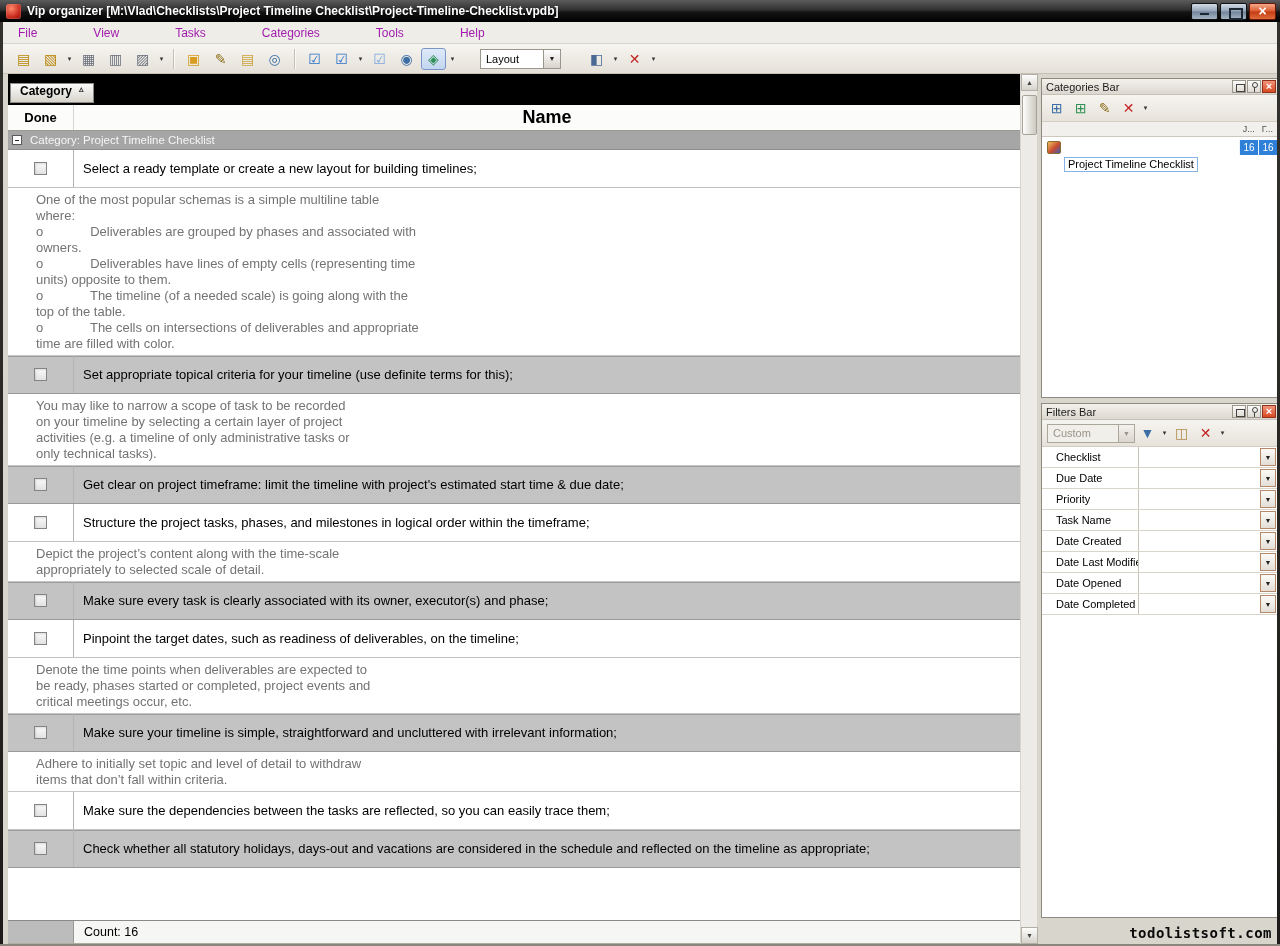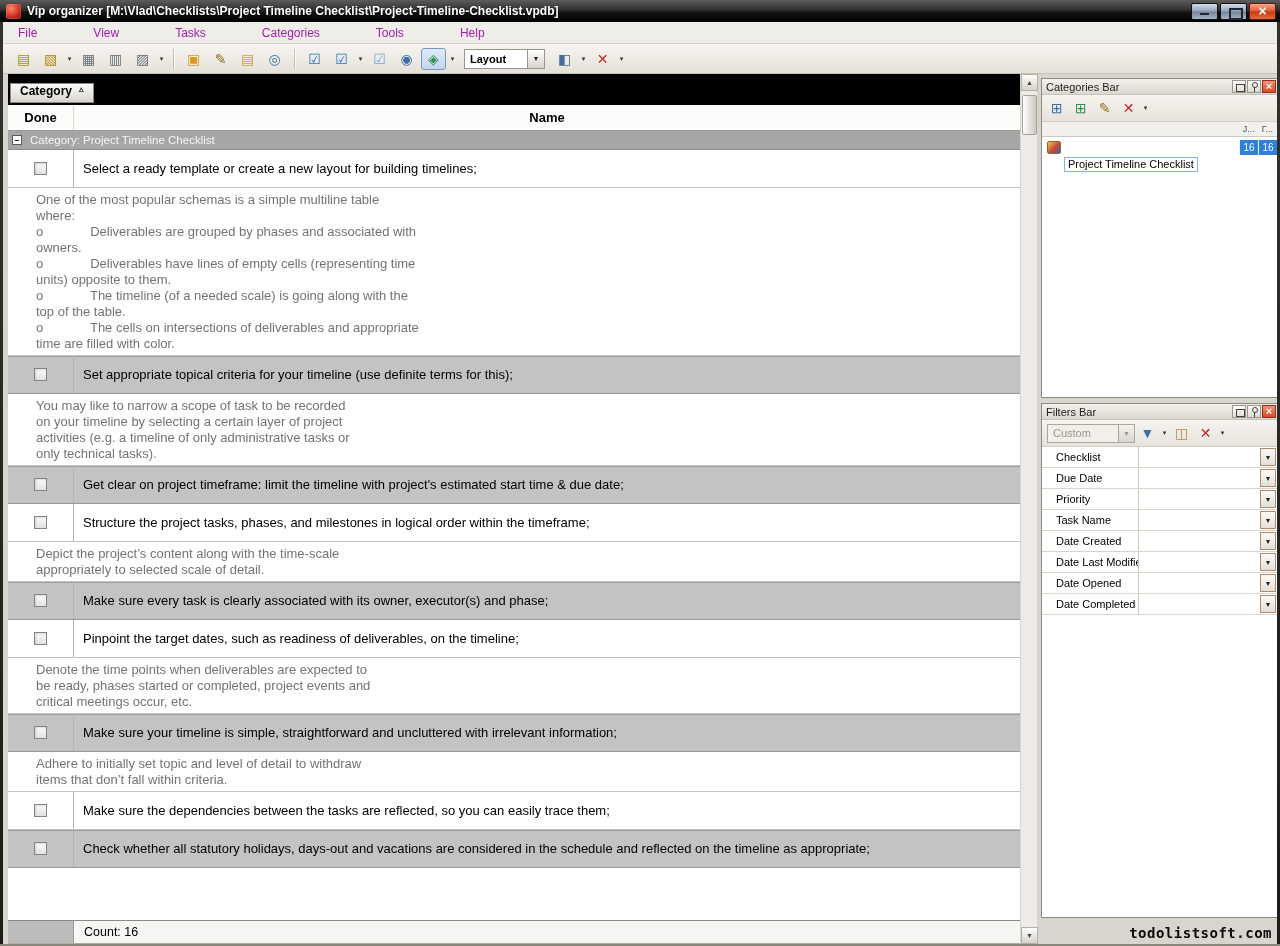--- a/index.html
+++ b/index.html
@@ -27,36 +27,36 @@
   .menu-item { padding:3px 9px; }
   .toolbar { position:absolute; top:44px; left:3px; right:3px; height:30px;
     background:linear-gradient(#f7f5f1,#e5e1d9); border-bottom:1px solid #c6c2b8;
     display:flex; align-items:center; padding-left:8px; gap:2px; }
   .tb-btn { width:25px; height:22px; border-radius:3px; border:1px solid transparent;
     display:flex; align-items:center; justify-content:center; }
   .tb-btn.pressed { border:1px solid #7a96c8; background:linear-gradient(#dfeafa,#c3d6ef); }
   .tb-glyph { font-size:14px; line-height:1; }
   .tb-dd { width:9px; text-align:center; font-size:7px; color:#333; }
   .tb-sep { width:1px; height:20px; background:#c2beb4; box-shadow:1px 0 0 #fbfaf7; margin:0 5px; }
-  .tb-combo { display:flex; margin:0 5px;font-weight:bold; }
+  .tb-combo { display:flex; margin:0 21px; }
   .combo-box { width:64px; height:20px; background:#fff; border:1px solid #9a968c; font-size:11px; padding:3px 5px; }
   .combo-btn { width:17px; height:20px; border:1px solid #9a968c; border-left:none;
     background:linear-gradient(#fefefe,#d8d4cc); font-size:7px; display:flex; align-items:center; justify-content:center; color:#222; }
 
   
   .group-band { position:absolute; left:8px; top:74px; width:1012px; height:31px; background:#000; }
   .group-box { position:absolute; left:2px; top:9px; height:20px; padding:0 9px;
     background:linear-gradient(#fbfbfa,#d7d4cc); border:1px solid #8a8a86;
     display:flex; align-items:flex-start; gap:7px; font-size:12px; font-weight:bold; color:#000; }
   .sort-ind { font-size:9px; color:#333; }
   .col-headers { position:absolute; left:8px; top:105px; width:1012px; height:26px; background:#fcfcfb; border-bottom:1px solid #9a9a96; }
   .colh-done { position:absolute; left:0; top:0; width:66px; height:100%; border-right:1px solid #d6d6d2;
     display:flex; align-items:center; justify-content:center; font-size:13px; font-weight:bold; }
   .colh-name { position:absolute; left:66px; right:0; top:0; height:100%;
-    display:flex; align-items:center; justify-content:center; font-size:13px; font-weight:bold; }
+    display:flex; align-items:center; justify-content:center; font-size:18px; font-weight:bold; }
   .grid { position:absolute; left:8px; top:131px; width:1012px; height:789px; background:#fff; overflow:hidden; }
   .group-row { position:relative; height:19px; background:#a6a6a6; border-bottom:1px solid #8e8e8e;
     color:#f6f6f6; font-size:11.5px; display:flex; align-items:center; padding-left:22px; }
   .collapse-box { position:absolute; left:4px; top:4px; width:10px; height:10px; background:#fff; border:1px solid #5a5a5a; }
   .collapse-box::before { content:""; position:absolute; left:2px; right:2px; top:4px; height:1px; background:#222; }
   .task-row { position:relative; height:38px; }
   .task-row.white { background:#fff; border-bottom:1px solid #c2c2c2; }
   .task-row.gray  { background:#c3c3c3; border-bottom:1px solid #999; box-shadow:inset 0 1px 0 #9d9d9d; }
   .done-cell { position:absolute; left:0; top:0; width:66px; height:100%; border-right:1px solid #b4b4b0;
     display:flex; align-items:center; justify-content:center; }

